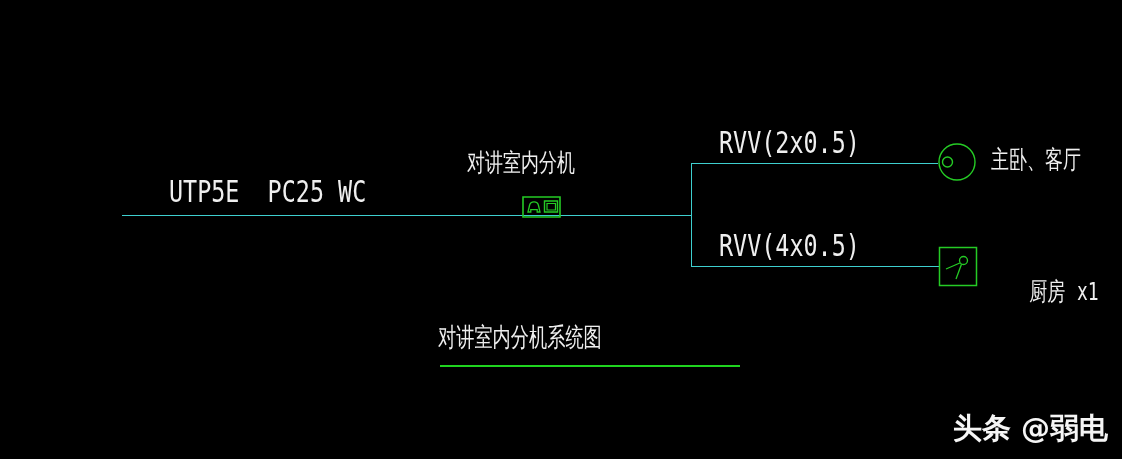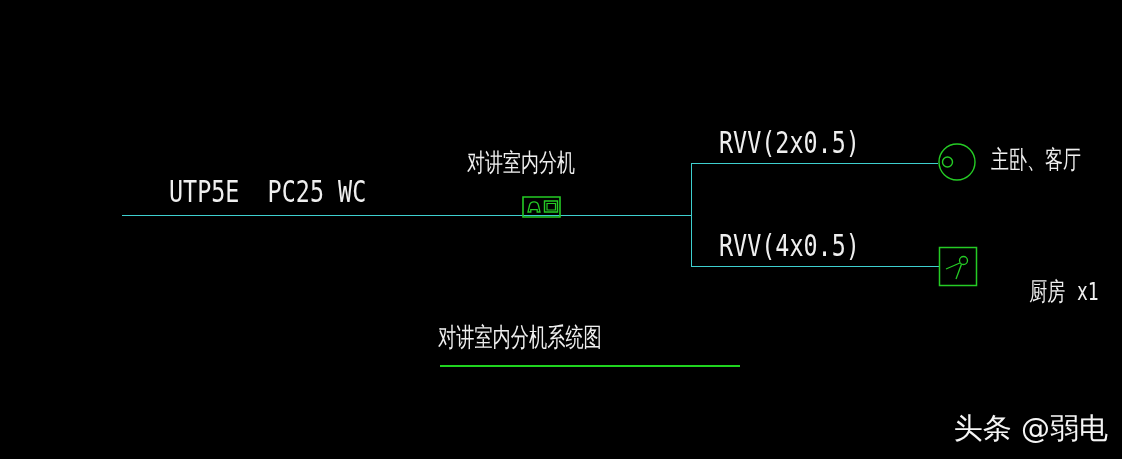--- a/index.html
+++ b/index.html
@@ -59,21 +59,21 @@
     transform: scaleX(0.70);
     transform-origin: 0 0;
   }
   .watermark {
     position: absolute;
     right: 14px;
     top: 410px;
     color: #f5f5f5;
     font-size: 29px;
     line-height: 36px;
-    font-weight: normal;
+    font-weight: bold;
     font-family: "DejaVu Sans", sans-serif;
     white-space: pre;
   }
   svg.sym { position: absolute; overflow: visible; }
   svg.sym * { vector-effect: non-scaling-stroke; }
 </style>
 </head>
 <body>
 
 <div class="canvas" style="background: rgb(0, 0, 0);">

